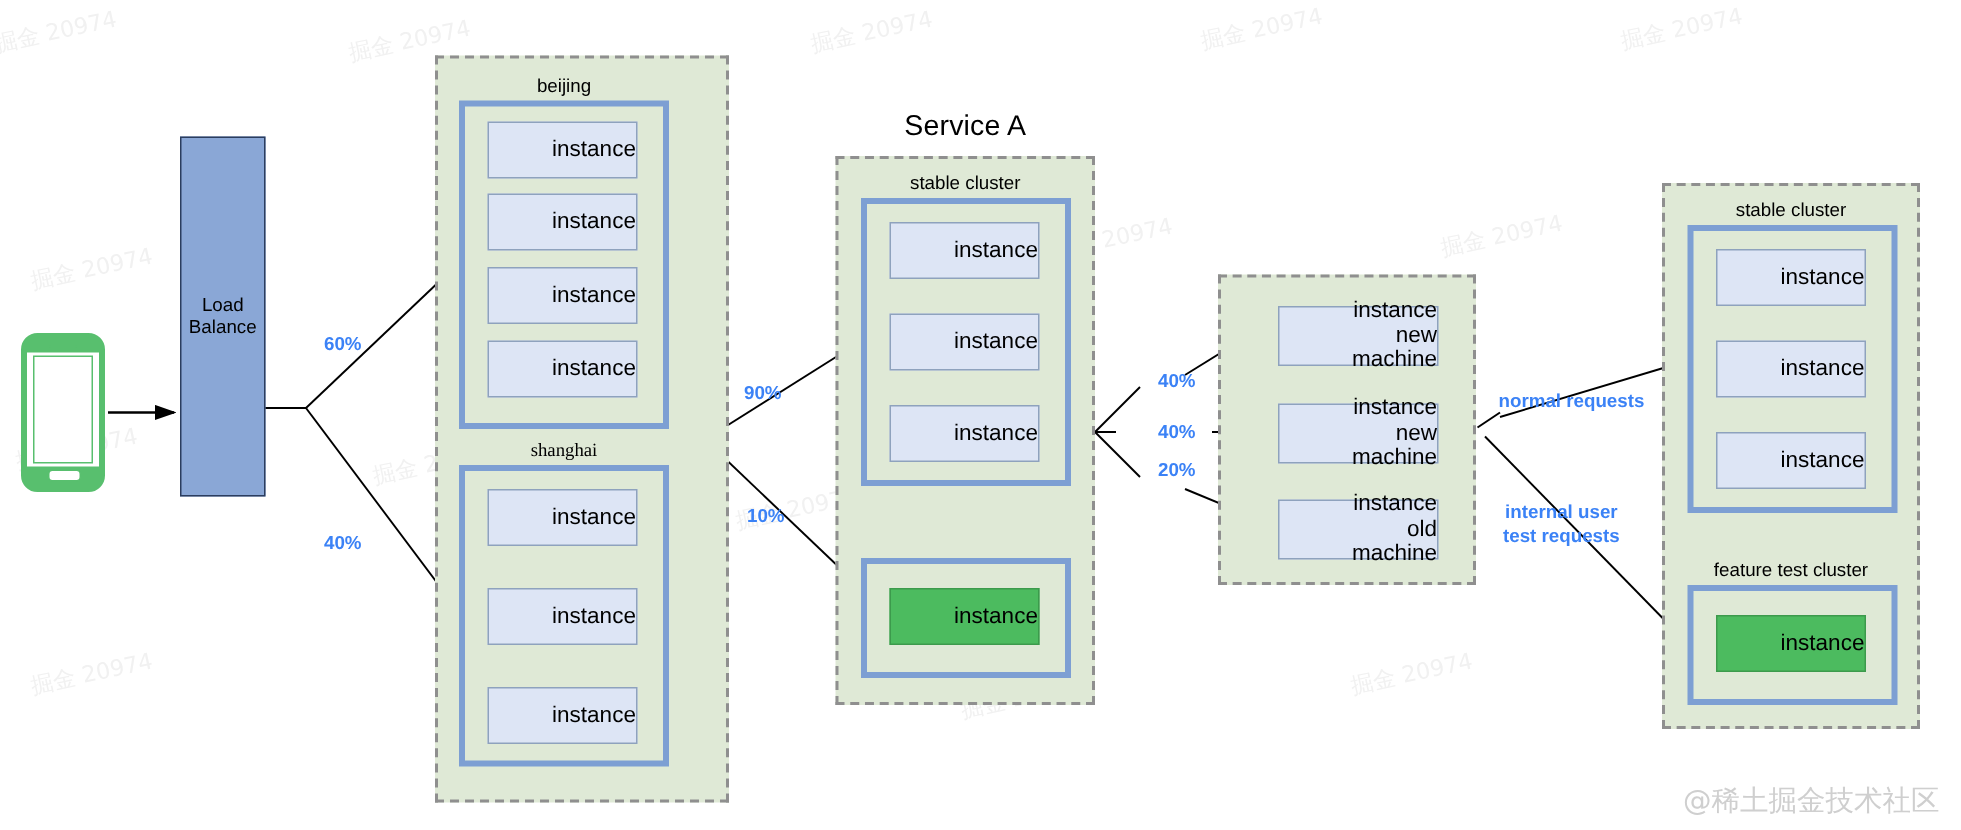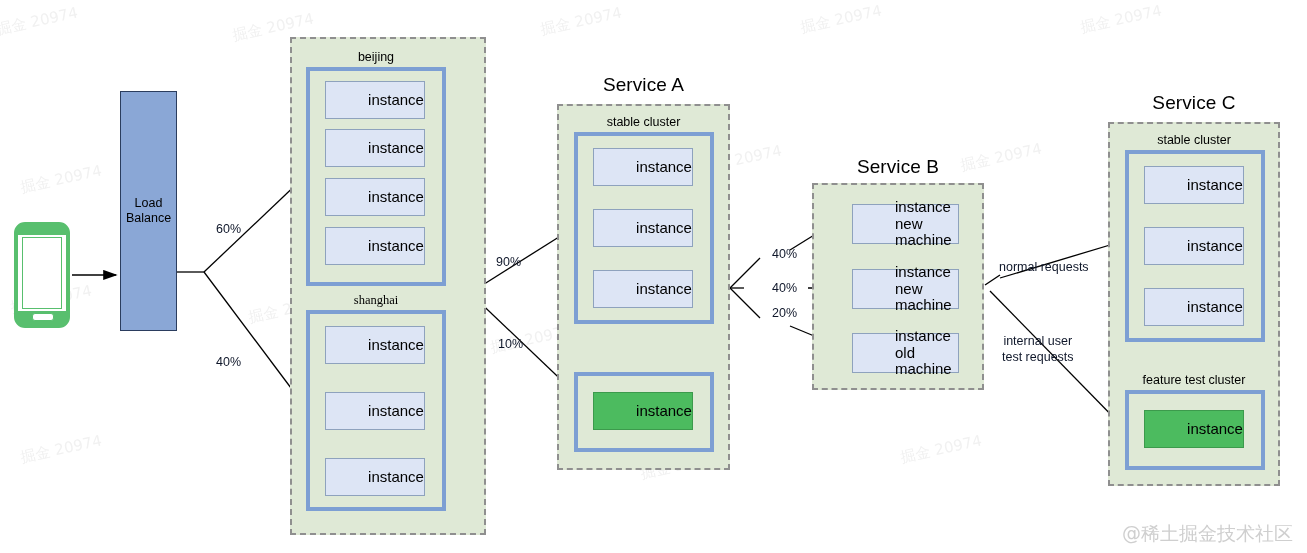--- a/index.html
+++ b/index.html
@@ -15,30 +15,30 @@
              letter-spacing:.1px;}
 
   .group{border:2px dashed #8f8f8f;background:#dfe9d6;}
 
   .cluster-label{font-size:12.5px;text-align:center;color:#000;white-space:nowrap;}
 
   .cluster{border:4px solid #7d9fd3;background:#dfe9d6;}
 
   .inst{border:1px solid #8ea2bd;background:#dde5f5;color:#000;
         font-size:15px;display:flex;align-items:center;justify-content:center;
-        text-align:left;line-height:1.12;padding-left:42px;}
+        text-align:right;line-height:1.12;padding-left:42px;}
   .inst.two-line{font-size:15px;}
   .inst.green{background:#4cbb5f;border:1px solid #3c9a4c;}
 
   .lb{background:#8aa7d6;border:1.5px solid #2b3d5e;
       display:flex;align-items:center;justify-content:center;text-align:center;
       font-size:12.5px;line-height:1.2;color:#000;}
 
-  .edge-label{position:absolute;font-size:12.5px;color:#0f172a;white-space:nowrap;
-              background:transparent;line-height:1.25;text-align:center;}
+  .edge-label{position:absolute;font-size:12.5px;color:#3b82f6;white-space:nowrap;
+              background:transparent;line-height:1.25;text-align:center;font-weight:bold;}
 
   .watermark{position:absolute;right:14px;bottom:6px;font-size:19px;
              color:#cfcfcf;white-space:nowrap;
              font-family:"DejaVu Sans",sans-serif;}
 
   .wm-tile{position:absolute;font-size:15px;color:#f1f1f1;white-space:nowrap;
            transform:rotate(-12deg);font-family:"DejaVu Sans",sans-serif;
            pointer-events:none;user-select:none;}
 
   
@@ -160,21 +160,20 @@
       <div class="abs inst" style="left:15px;top:73px;width:100px;height:38px;">instance</div>
       <div class="abs inst" style="left:15px;top:134px;width:100px;height:38px;">instance</div>
     </div>
 
     <div class="abs cluster-label" style="left:0;top:240px;width:169px;margin-top:45px;">test cluster</div>
     <div class="abs cluster" style="left:15px;top:266px;width:140px;height:80px;">
       <div class="abs inst green" style="left:15px;top:16px;width:100px;height:38px;">instance</div>
     </div>
   </div>
 
-  <div class="abs svc-title" style="left:812px;top:156px;width:172px;">Service B</div>
 
   <div class="abs group" style="left:812px;top:183px;width:172px;height:207px;">
     <div class="abs inst two-line" style="left:38px;top:19px;width:107px;height:40px;">
       <div>
         <div>instance</div>
         <div>new machine</div>
       </div>
     </div>
     <div class="abs inst two-line" style="left:38px;top:84px;width:107px;height:40px;">
       <div>
@@ -183,21 +182,20 @@
       </div>
     </div>
     <div class="abs inst two-line" style="left:38px;top:148px;width:107px;height:40px;">
       <div>
         <div>instance</div>
         <div>old machine</div>
       </div>
     </div>
   </div>
 
-  <div class="abs svc-title" style="left:1108px;top:92px;width:172px;">Service C</div>
 
   <div class="abs group" style="left:1108px;top:122px;width:172px;height:364px;">
 
     <div class="abs cluster-label" style="left:0;top:9px;width:168px;">stable cluster</div>
     <div class="abs cluster" style="left:15px;top:26px;width:140px;height:192px;">
       <div class="abs inst" style="left:15px;top:12px;width:100px;height:38px;">instance</div>
       <div class="abs inst" style="left:15px;top:73px;width:100px;height:38px;">instance</div>
       <div class="abs inst" style="left:15px;top:134px;width:100px;height:38px;">instance</div>
     </div>
 

